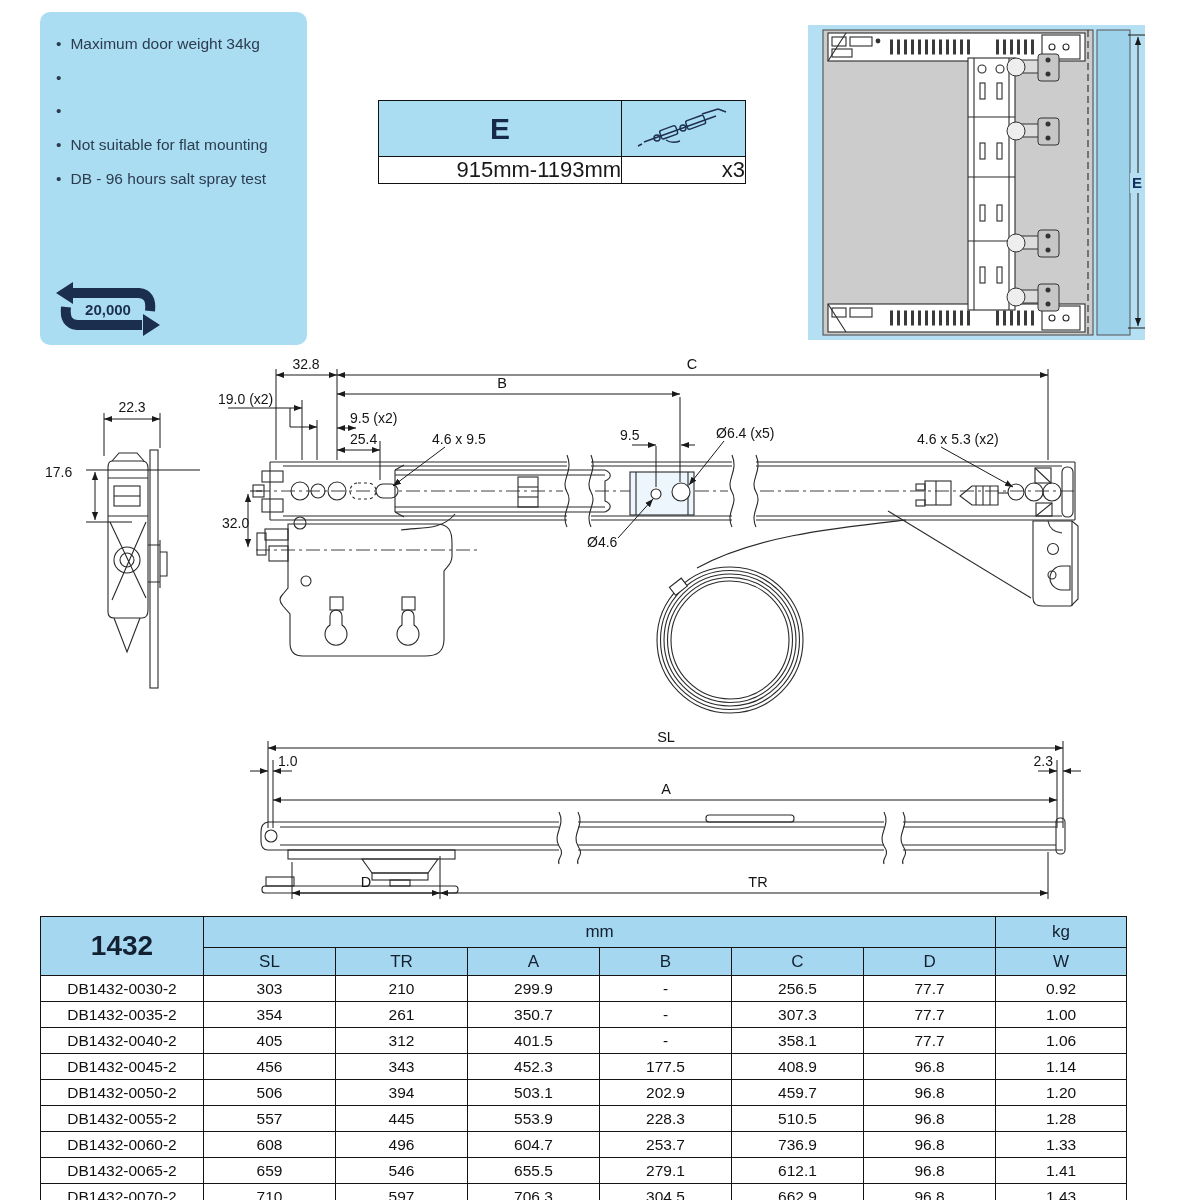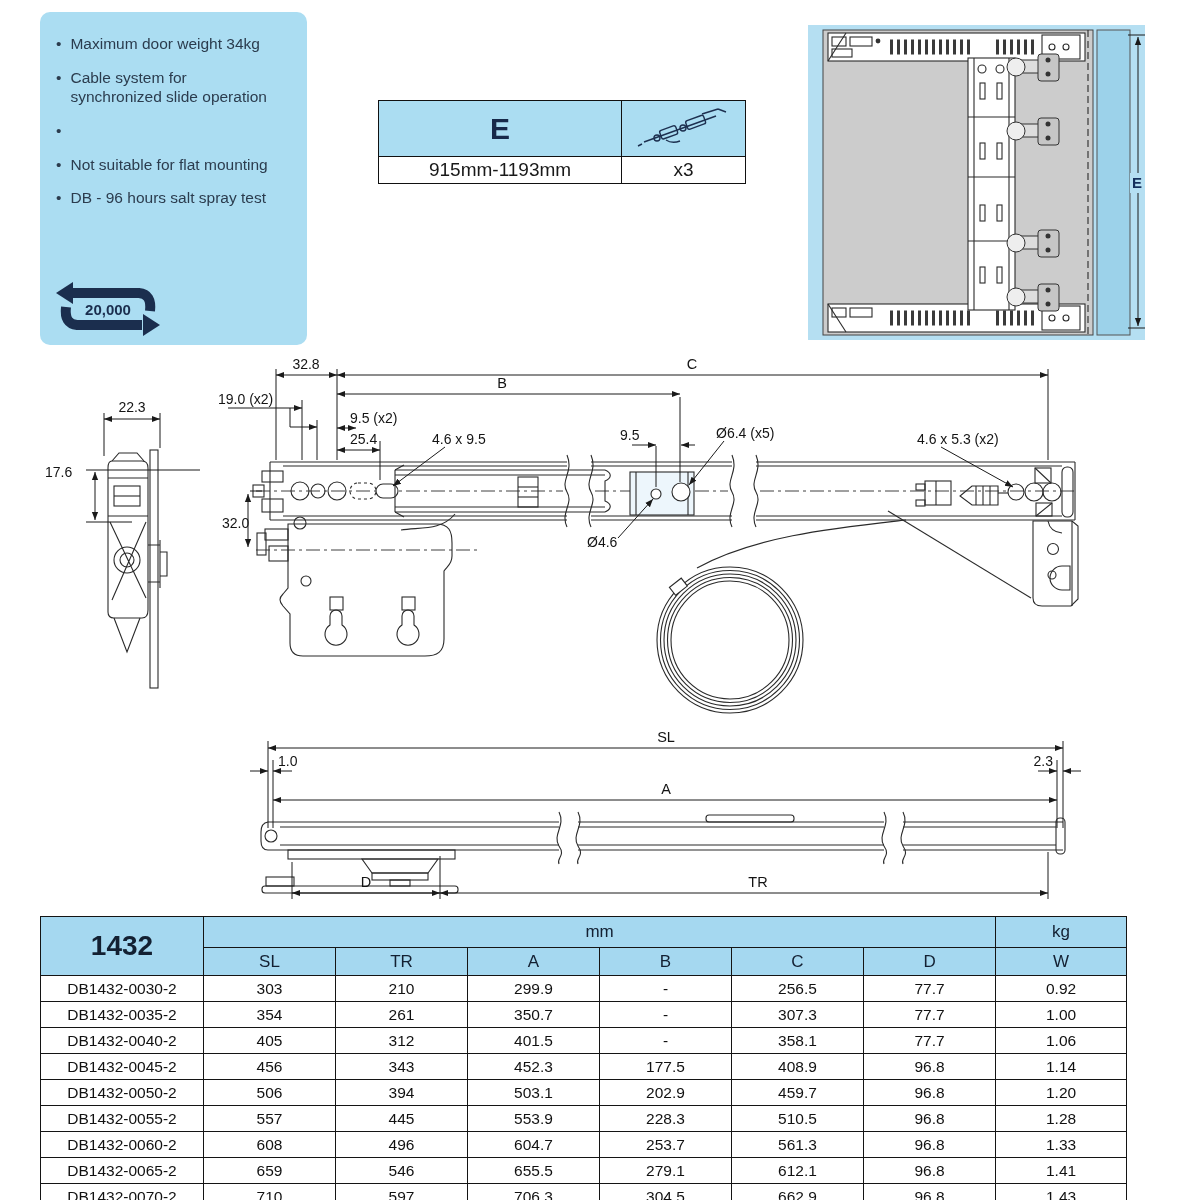--- a/index.html
+++ b/index.html
@@ -13,21 +13,21 @@
   .feat{display:flex;margin:8px 0 14px 4px;font-size:15.5px;line-height:1.27;font-weight:500}
   .dot{margin-right:9px}
   .ftxt{max-width:206px}
   #badge{position:absolute;left:16px;bottom:6px}
 
   
   #etable{position:absolute;left:378px;top:100px;width:368px;border-collapse:collapse;background:#fff}
   #etable th,#etable td{border:1.6px solid #111;padding:0}
   #etable thead th{background:#abddf2;height:55px}
   .e-big{font-size:30px;font-weight:bold;color:#17294a}
-  #etable td{height:26px;text-align:center;font-size:19px;color:#191919}
+  #etable td{height:26px;text-align:right;font-size:22px;color:#191919}
   .e-range{width:243px}.e-qty{width:123px}
 
   #cab{position:absolute;left:800px;top:25px}
   #dwg{position:absolute;left:0;top:348px}
 
   
   #spec{position:absolute;left:40px;top:916px;width:1086px;border-collapse:collapse;table-layout:fixed}
   #spec th,#spec td{border:1.4px solid #141414;text-align:center;overflow:hidden;padding:0}
   #spec .hd{background:#a5d8f0;color:#132032;font-weight:normal}
   #spec .model{font-size:28px;font-weight:bold}
@@ -49,21 +49,20 @@
 <div id="features">
   <div>
 
       <div class="feat">
         <span class="dot">•</span>
         <span class="ftxt">Maximum door weight 34kg</span>
       </div>
 
       <div class="feat">
         <span class="dot">•</span>
-        <span class="ftxt">Cable system for synchronized slide operation</span>
       </div>
 
       <div class="feat">
         <span class="dot">•</span>
       </div>
 
       <div class="feat">
         <span class="dot">•</span>
         <span class="ftxt">Not suitable for flat mounting</span>
       </div>
@@ -533,21 +532,21 @@
         <td>96.8</td>
         <td>1.28</td>
       </tr>
 
       <tr>
         <td>DB1432-0060-2</td>
         <td>608</td>
         <td>496</td>
         <td>604.7</td>
         <td>253.7</td>
-        <td>561.3</td>
+        <td>736.9</td>
         <td>96.8</td>
         <td>1.33</td>
       </tr>
 
       <tr>
         <td>DB1432-0065-2</td>
         <td>659</td>
         <td>546</td>
         <td>655.5</td>
         <td>279.1</td>

